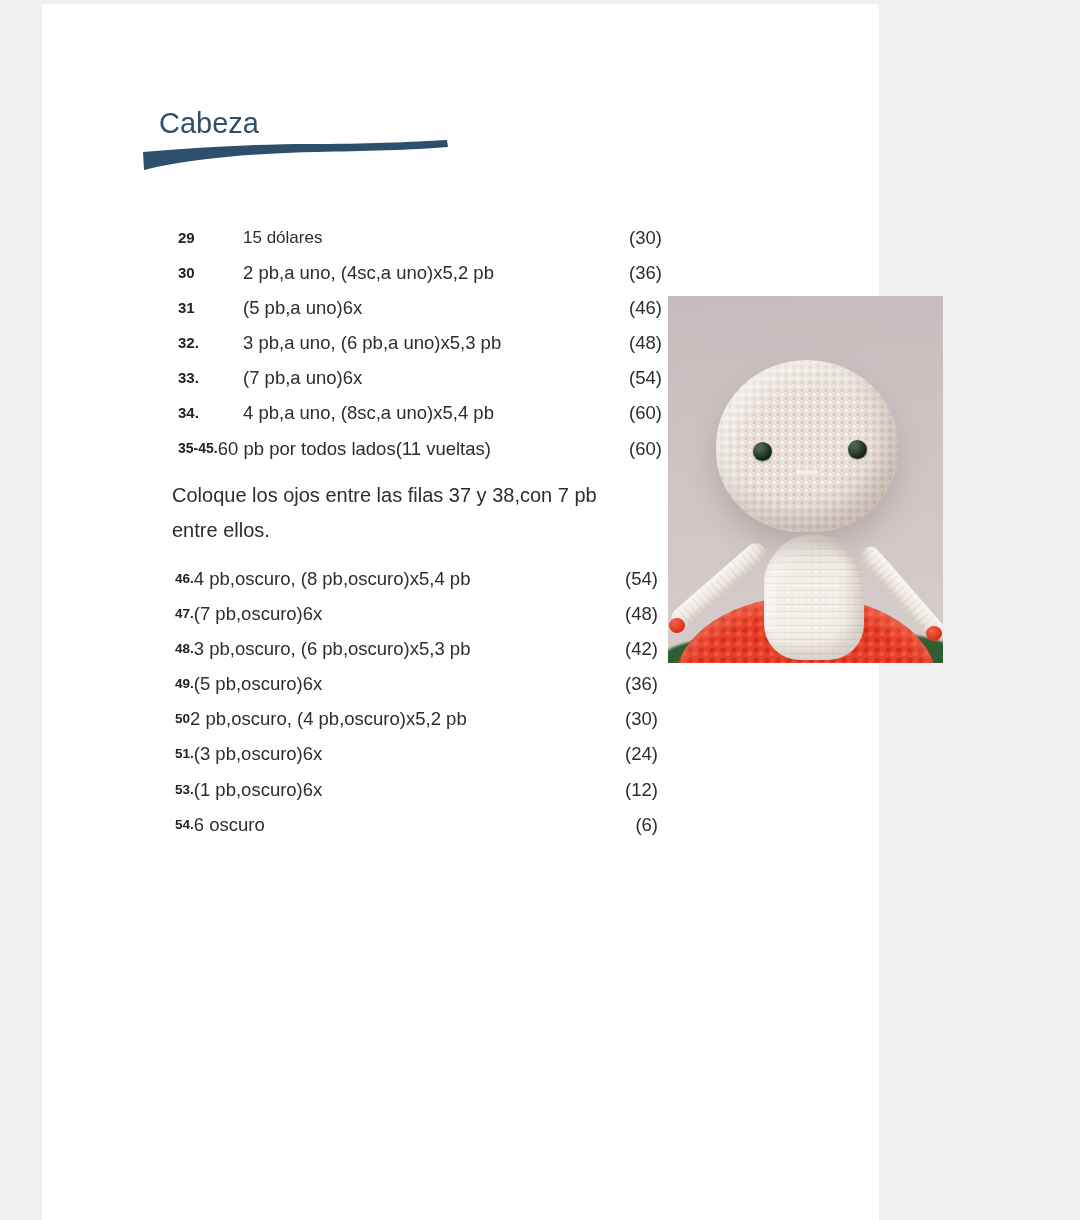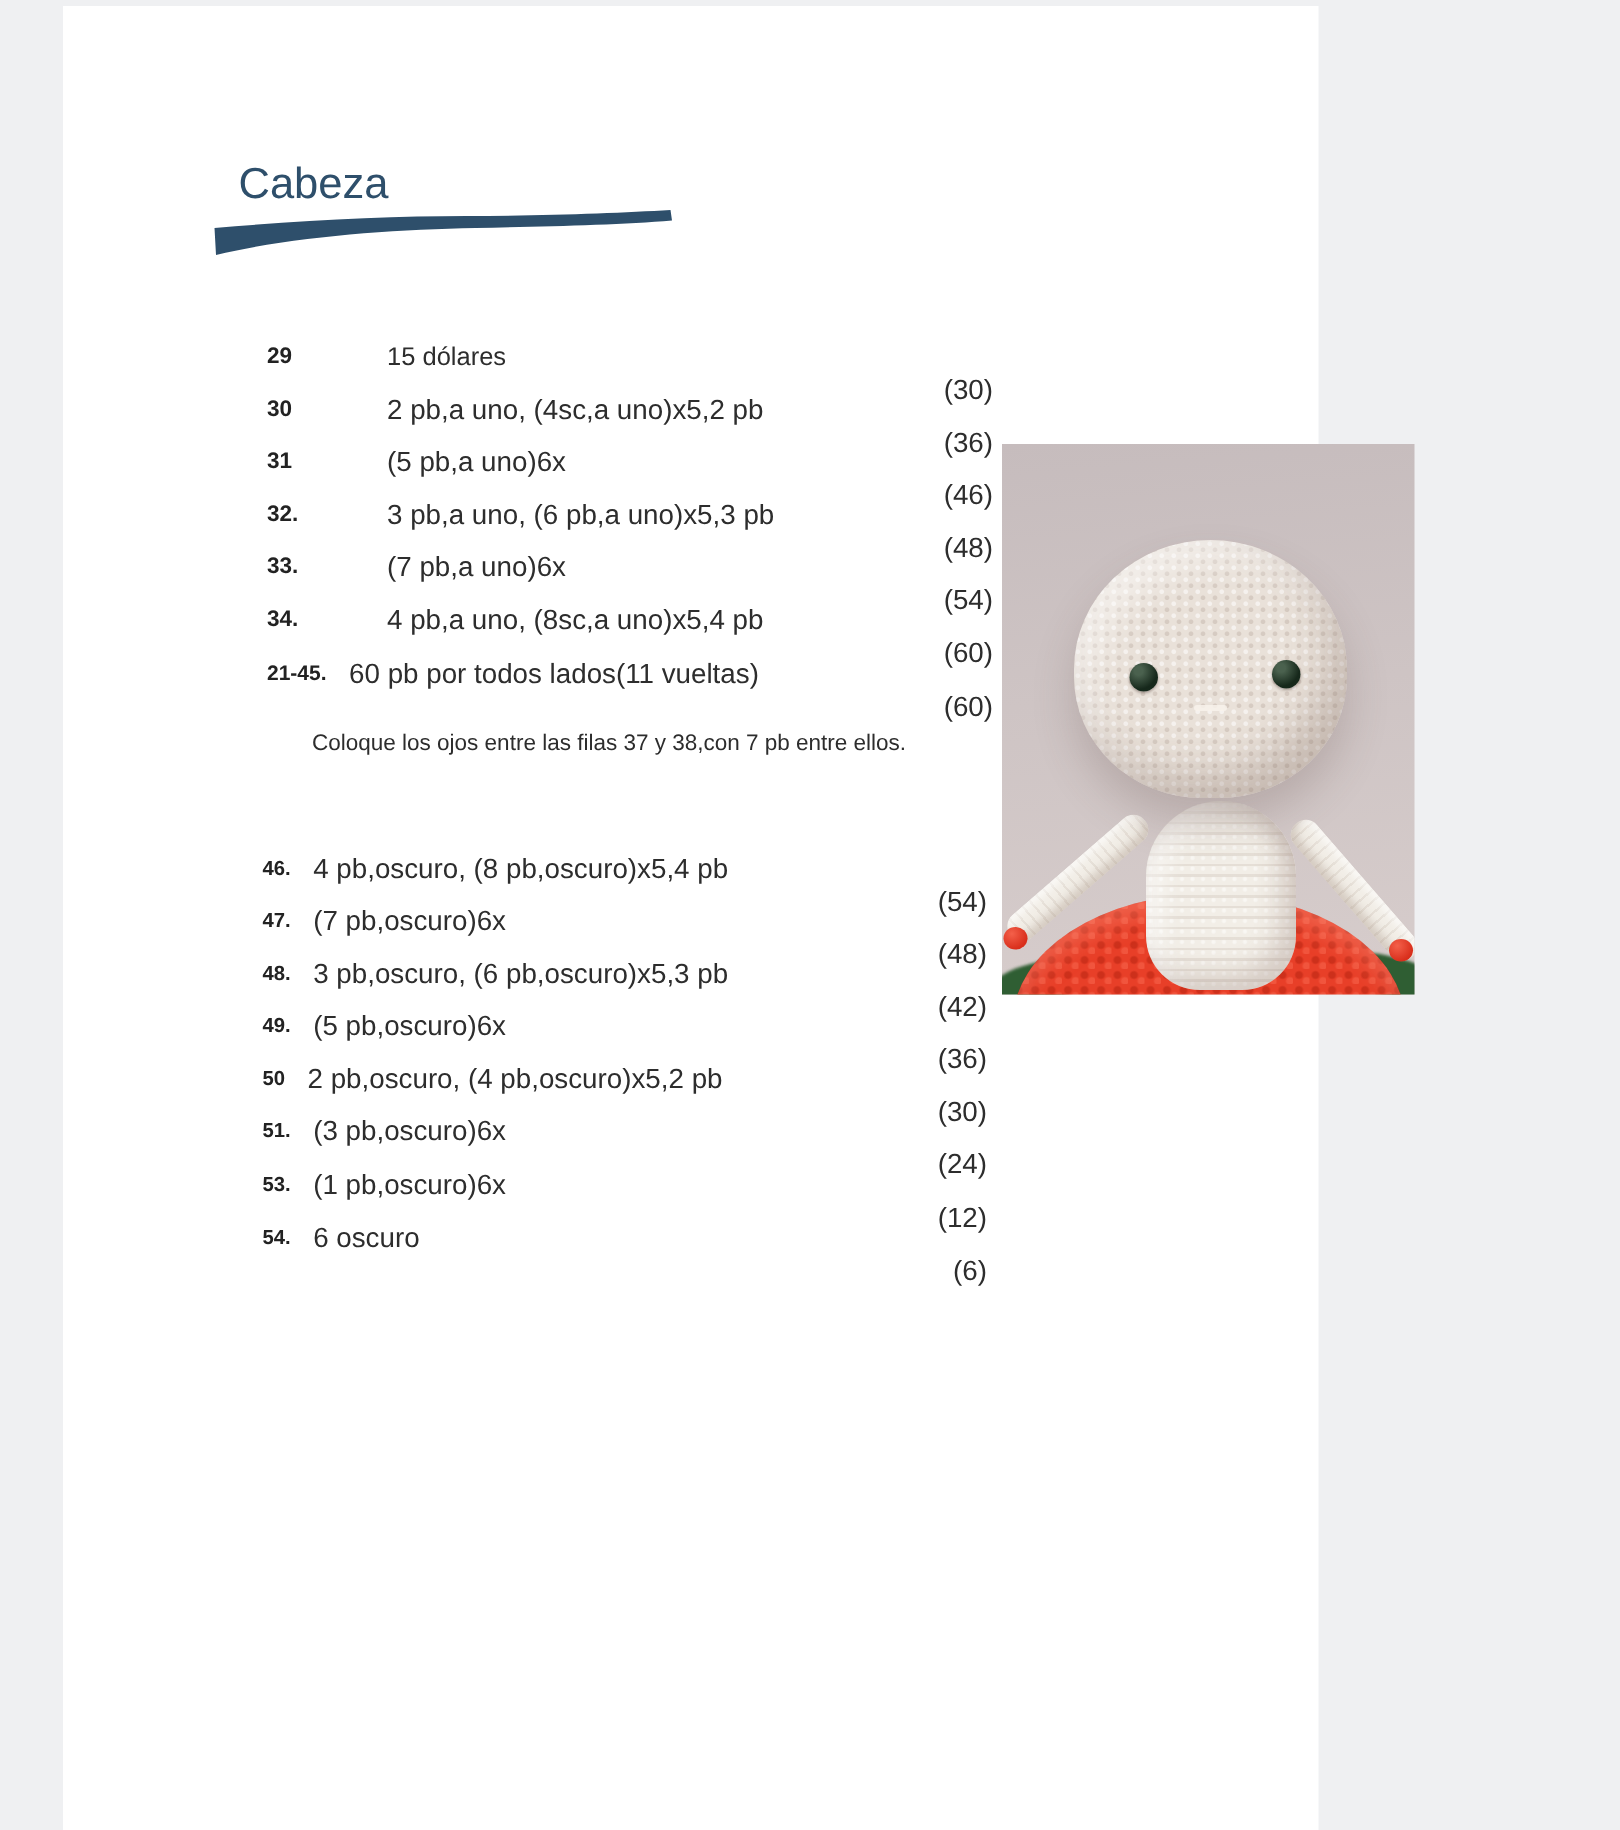--- a/index.html
+++ b/index.html
@@ -17,33 +17,33 @@
   .title{
     position:absolute;left:117px;top:103px;
     font-size:29px;color:var(--accent,#2e4f6b);
   }
   .swoosh{position:absolute;left:99px;top:133px;width:308px;height:34px;}
   
   .plist{position:absolute;}
   .list1{left:136px;top:216px;width:484px;}
   .list2{left:133px;top:557px;width:483px;}
   .row{
-    display:flex;align-items:center;height:35.1px;line-height:35.1px;
-    font-size:18.5px;white-space:nowrap;gap:15px;
+    display:flex;align-items:flex-end;height:35.1px;line-height:35.1px;
+    font-size:18.5px;white-space:nowrap;
   }
   .row .num{font-weight:bold;font-size:15px;color:#222;flex:0 0 auto;}
   .list1 .row .num{width:65px;}
   .row.run-in .num{width:auto;font-size:14px;}
   .list2 .row .num{width:auto;font-size:13.5px;}
   .row.small-text .txt{font-size:17px;}
   .row .count{margin-left:auto;font-size:18.5px;margin-top:44px;}
   
   .note{
     position:absolute;left:130px;top:474px;width:452px;
-    font-size:15px;line-height:35.2px;margin-left:36px;
+    font-size:20px;line-height:35.2px;
   }
   
   .photo{
     position:absolute;left:626px;top:292px;width:275px;height:367px;
     overflow:hidden;
     background:linear-gradient(175deg,#c6bcbd 0%,#cec4c4 45%,#d7cdcc 100%);
   }
   .photo *{position:absolute;}
   .rind{
     width:62px;height:26px;background:var(--rind-green,#2f5e33);
@@ -144,21 +144,21 @@
         <span class="num">33.</span>
         <span class="txt">(7 pb,a uno)6x</span>
         <span class="count">(54)</span>
       </div>
       <div class="row">
         <span class="num">34.</span>
         <span class="txt">4 pb,a uno, (8sc,a uno)x5,4 pb</span>
         <span class="count">(60)</span>
       </div>
       <div class="row run-in">
-        <span class="num">21-45.</span>
+        <span class="num">35-45.</span>
         <span class="txt">60 pb por todos lados(11 vueltas)</span>
         <span class="count">(60)</span>
       </div>
     </div>
 
   <div class="note">Coloque los ojos entre las filas 37 y 38,con 7 pb entre ellos.</div>
 
   <div class="plist list2">
 
   <div class="row">

